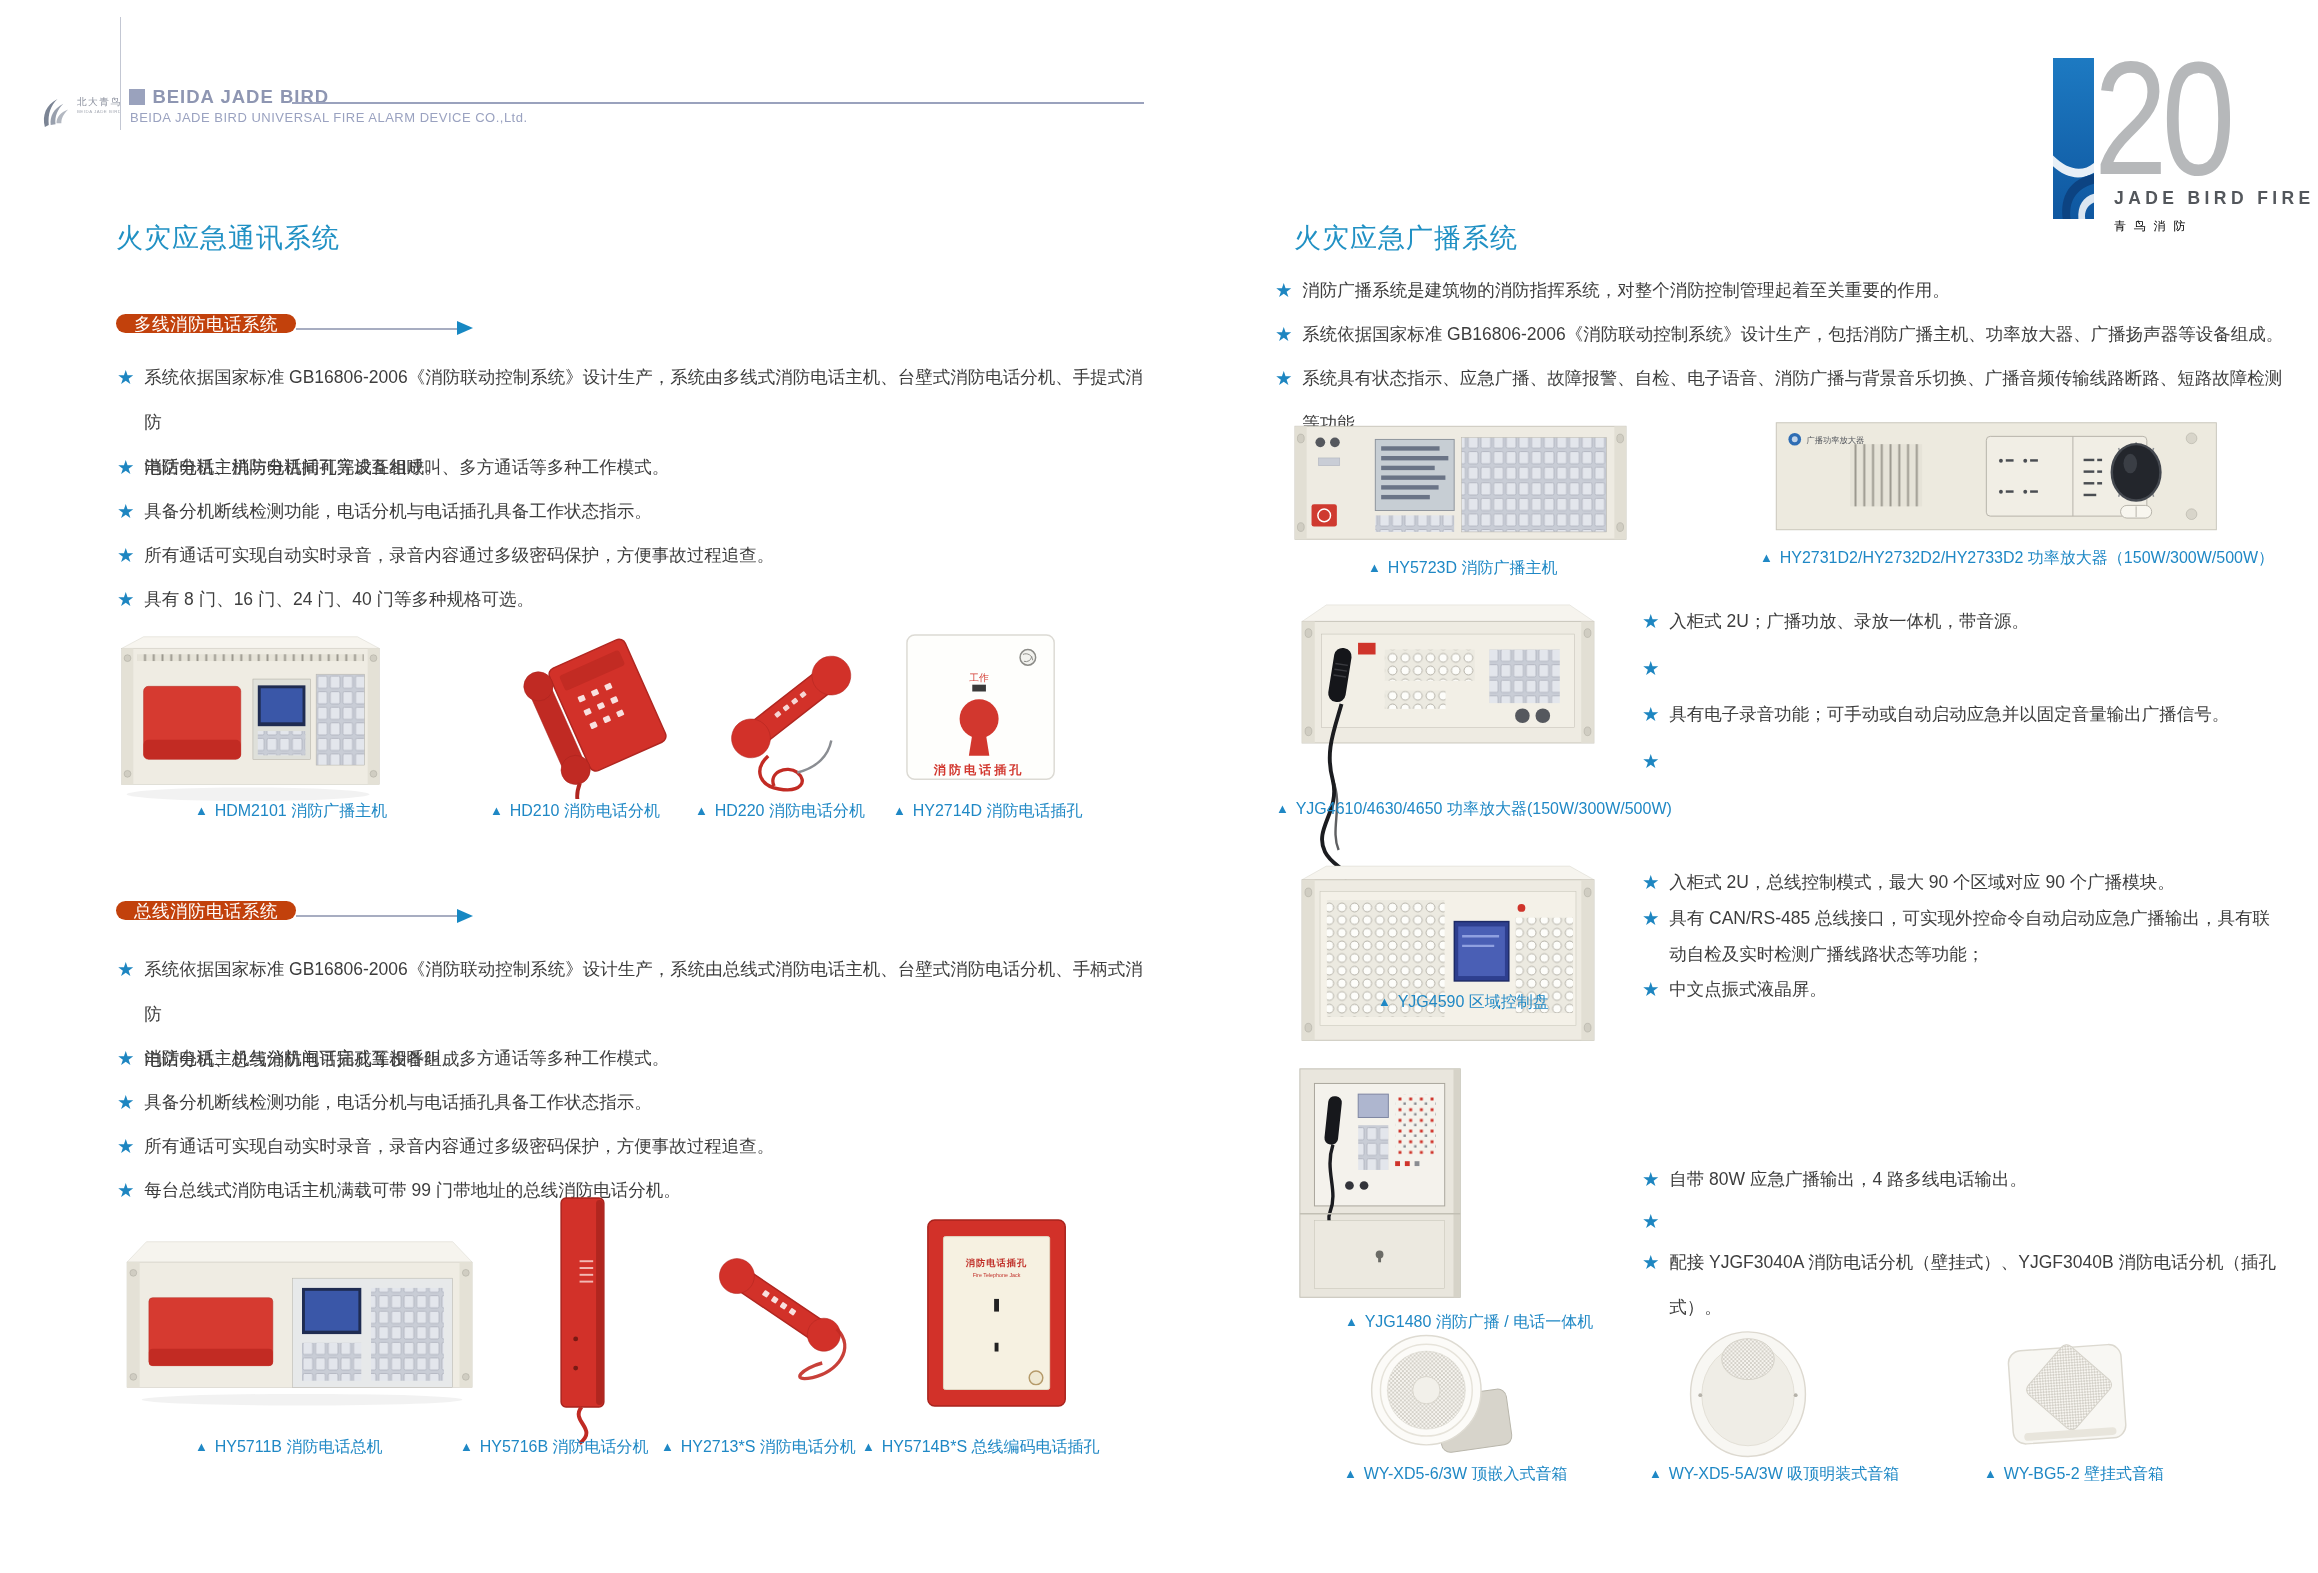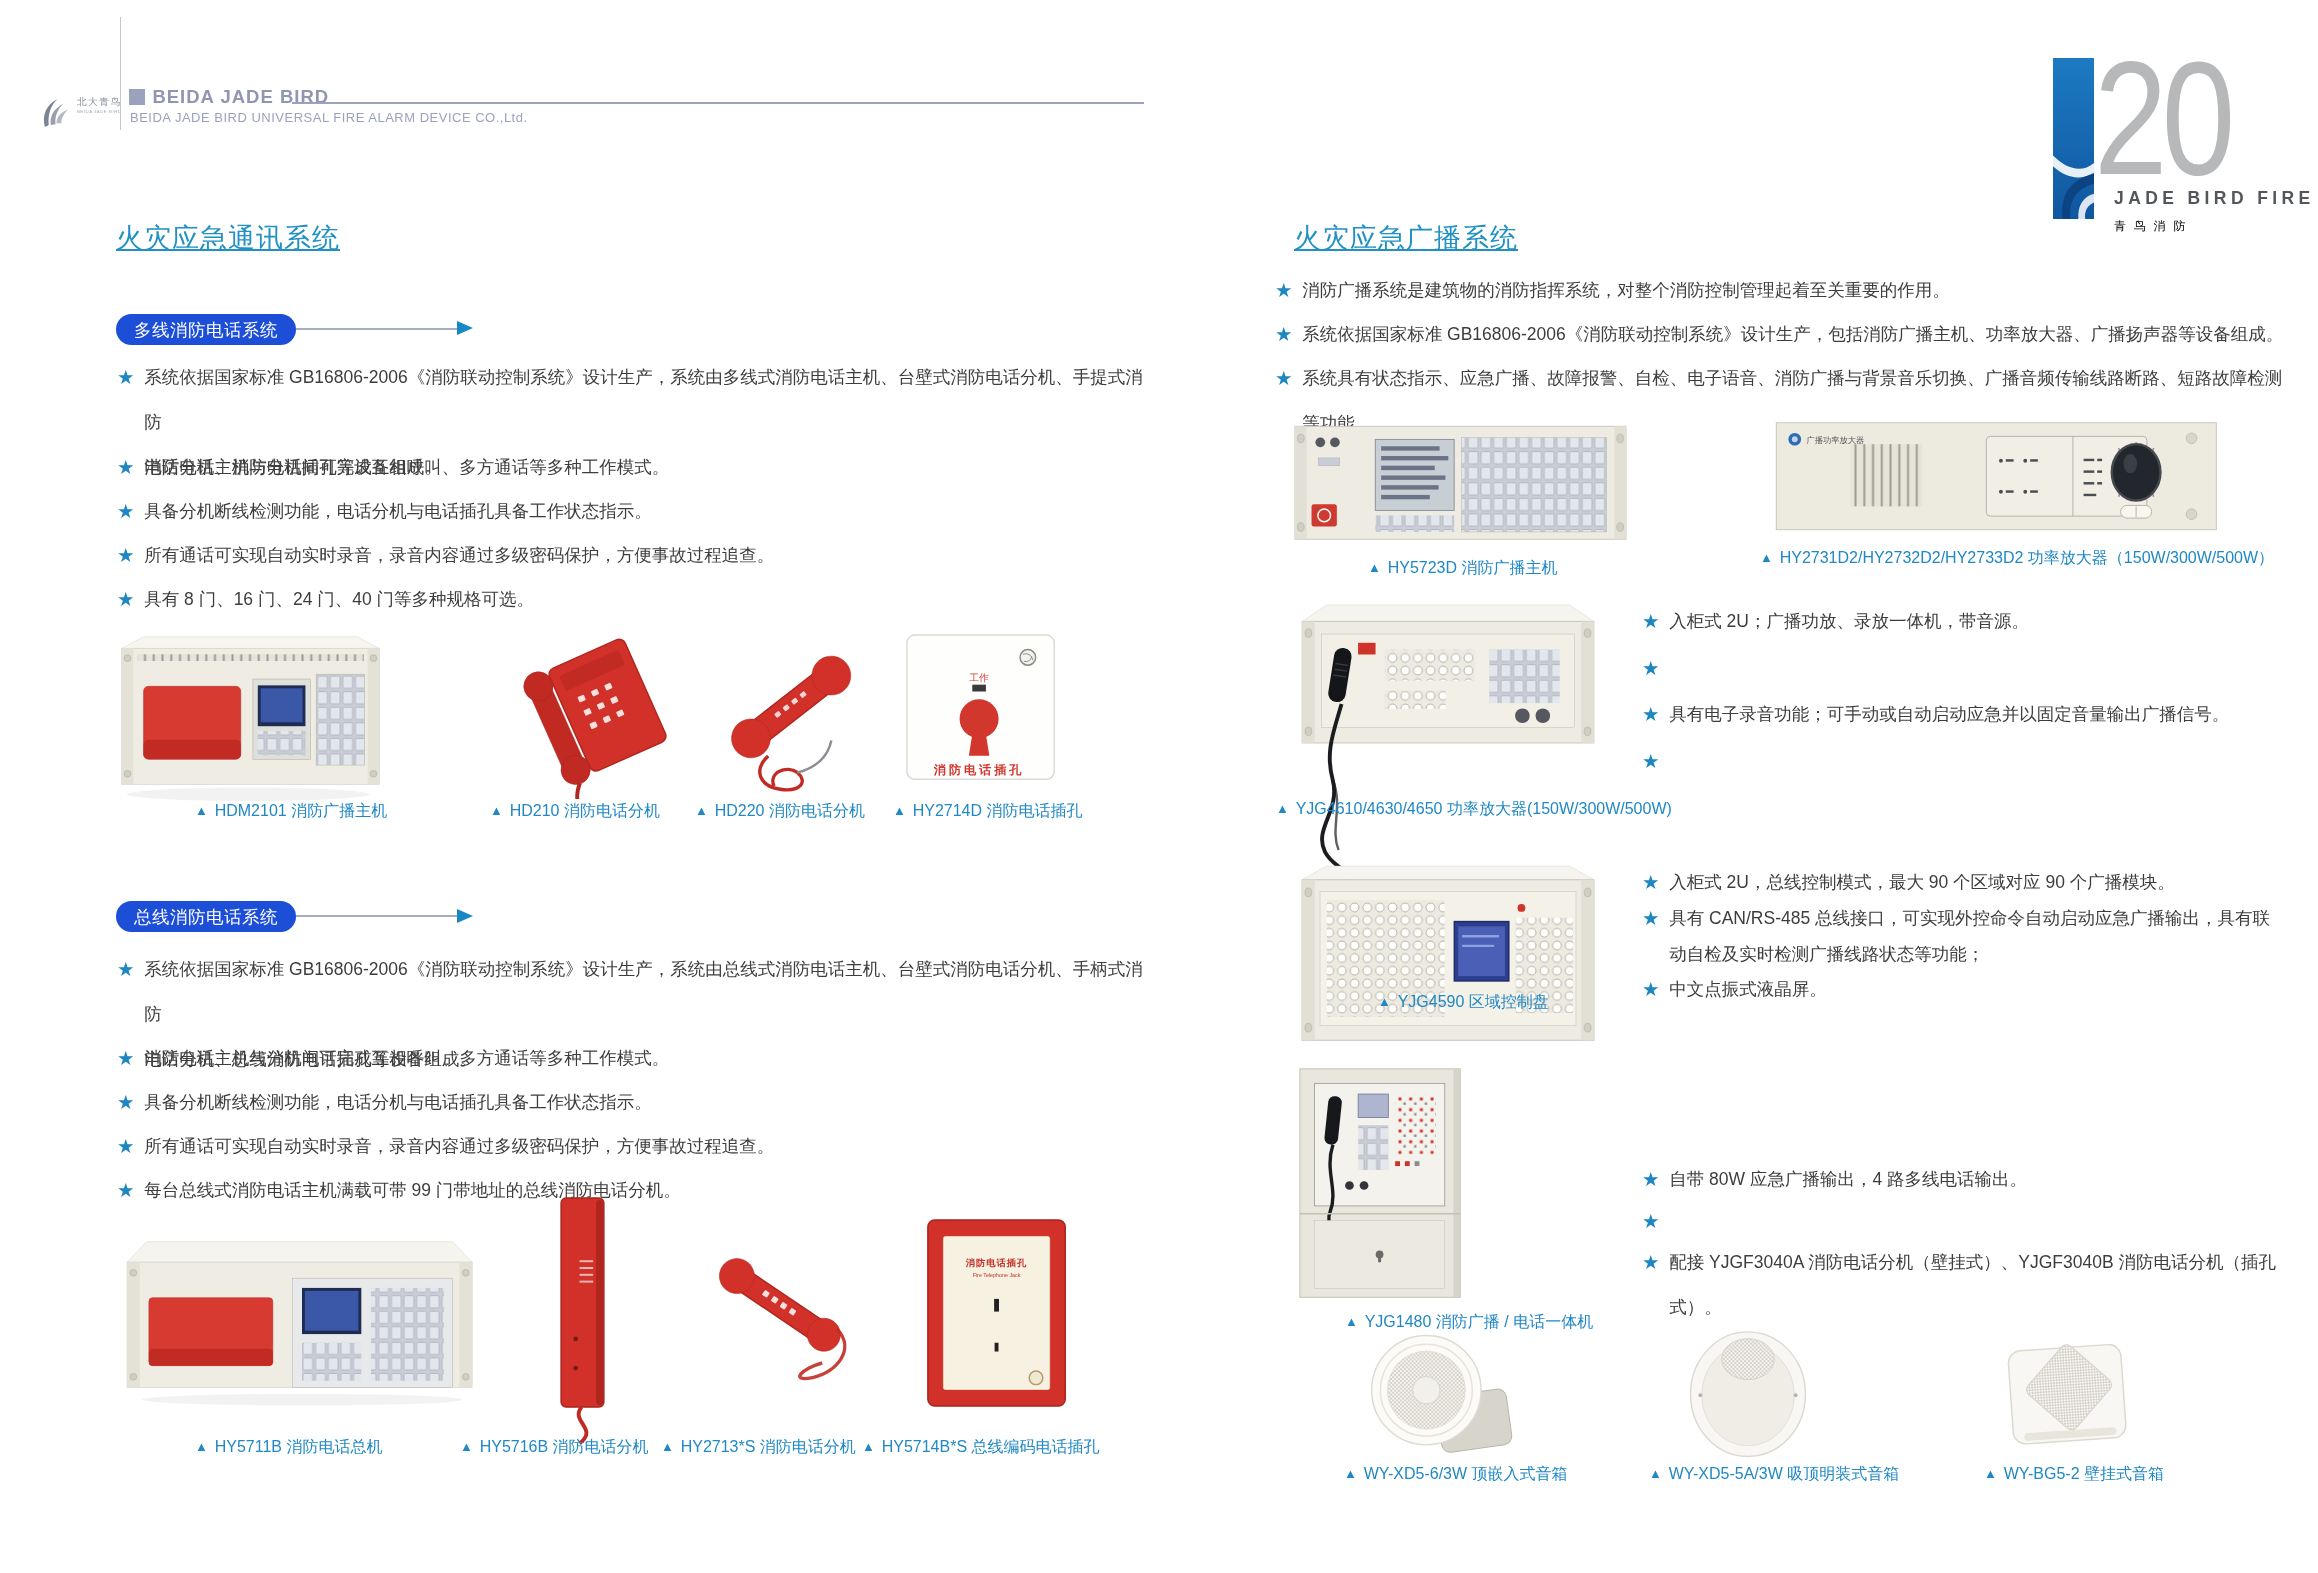--- a/index.html
+++ b/index.html
@@ -17,24 +17,24 @@
   .hdr-sub{position:absolute;left:130px;top:110px;font-size:13px;color:#9aa2c0;letter-spacing:0.5px;}
   .logo-cn{font-size:9.7px;color:#8a8f9d;letter-spacing:1.5px;}
   .logo-en{font-size:4.4px;color:#a7abb5;letter-spacing:0.5px;}
 
   
   .ann-20{position:absolute;left:2094px;top:38px;font-size:161px;line-height:1;color:#b6b8ba;letter-spacing:-6.8px;transform:scaleX(.82);transform-origin:left top;}
   .ann-line1{position:absolute;left:2114px;top:188px;font-size:17.5px;font-weight:bold;color:#53575c;letter-spacing:4.4px;}
   .ann-line2{position:absolute;left:2114px;top:218px;font-size:12px;color:#000000;letter-spacing:7.8px;}
 
   
-  .col-title{position:absolute;font-size:27px;color:#2191c4;letter-spacing:1px;text-decoration:underline;}
+  .col-title{position:absolute;font-size:27px;color:#2191c4;letter-spacing:1px;}
 
   
-  .badge{position:absolute;width:180px;height:31px;border-radius:15.6px;background:#1d4ed8;color:#ffffff;
+  .badge{position:absolute;width:180px;height:19px;border-radius:15.6px;background:#c2410c;color:#ffffff;
          font-size:17.5px;display:flex;align-items:center;justify-content:center;letter-spacing:0.5px;text-align:center;}
   .badge-line{position:absolute;height:1.5px;background:#a7adc1;}
   .badge-arrow{position:absolute;width:0;height:0;border-top:7.8px solid transparent;border-bottom:7.8px solid transparent;border-left:16.6px solid #1788c3;}
 
   
   .bullet{position:absolute;display:flex;align-items:flex-start;font-size:17.5px;color:#3d3d3d;}
   .bullet .s{color:#1e86c1;font-size:19.5px;margin-right:9.7px;flex:0 0 auto;}
   .bullet .t{white-space:pre-line;}
   .lh92 .s,.lh92 .t{line-height:45px;}
   .lh74 .s,.lh74 .t{line-height:36px;}

